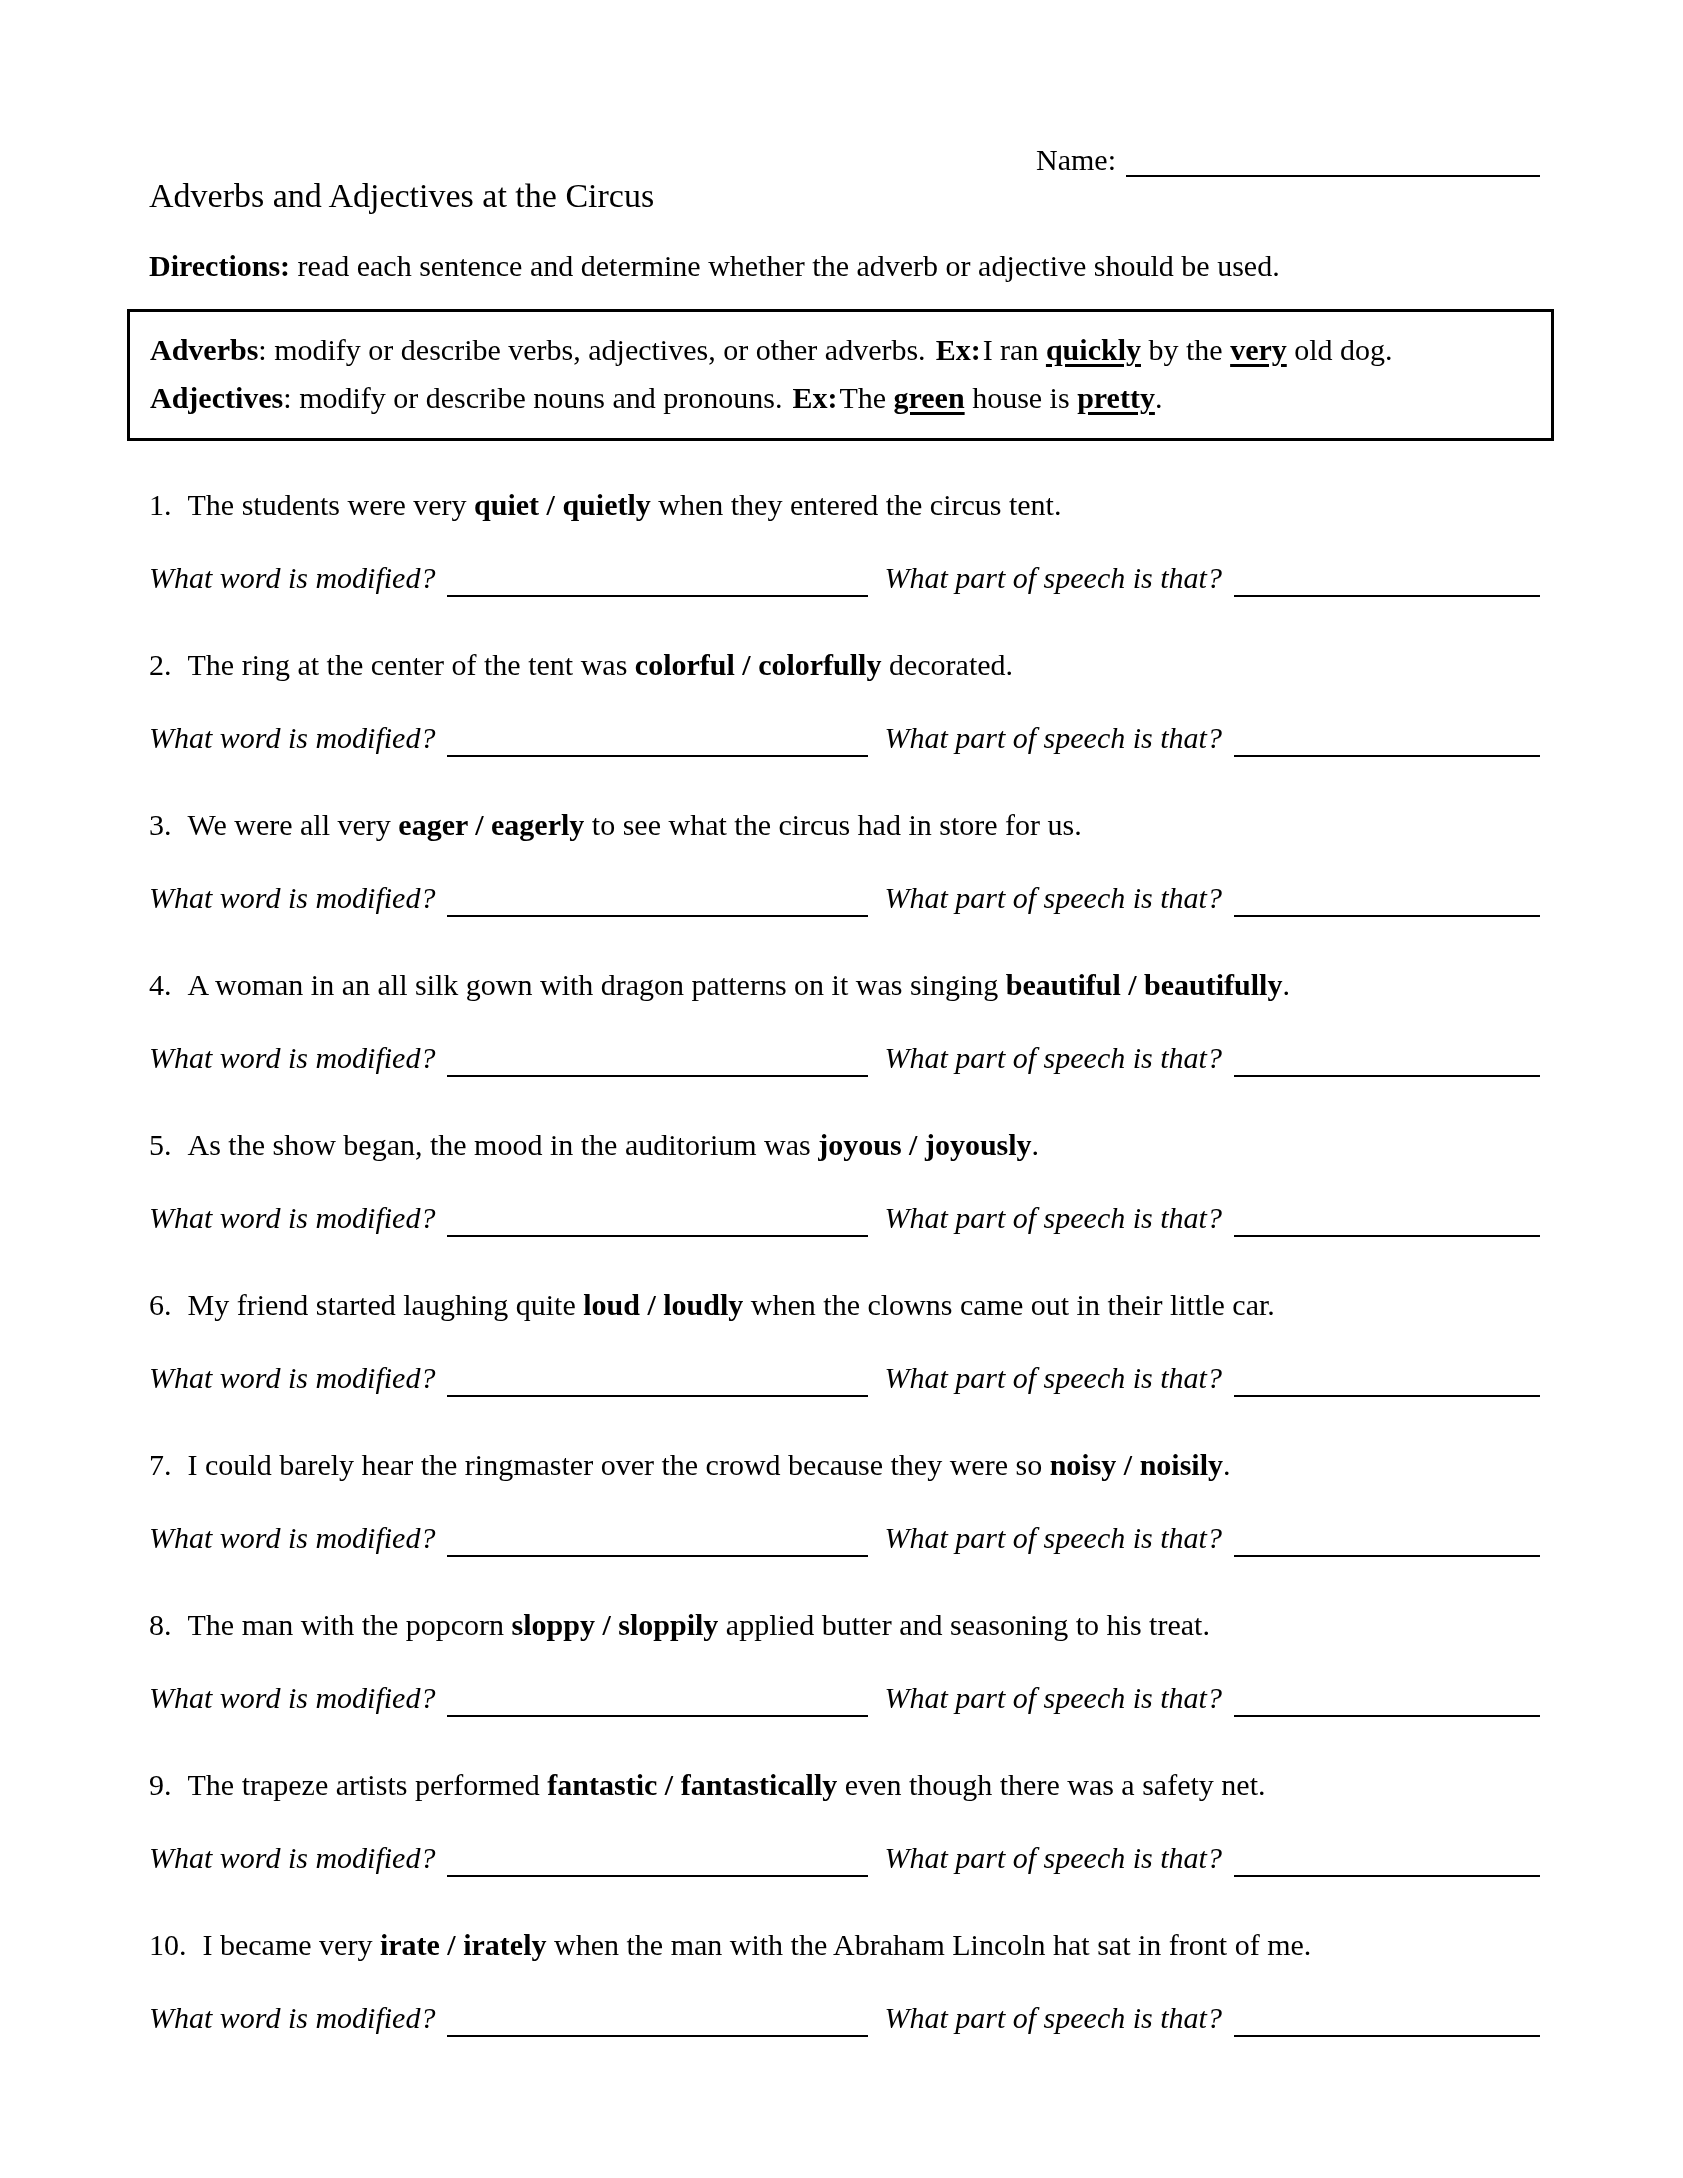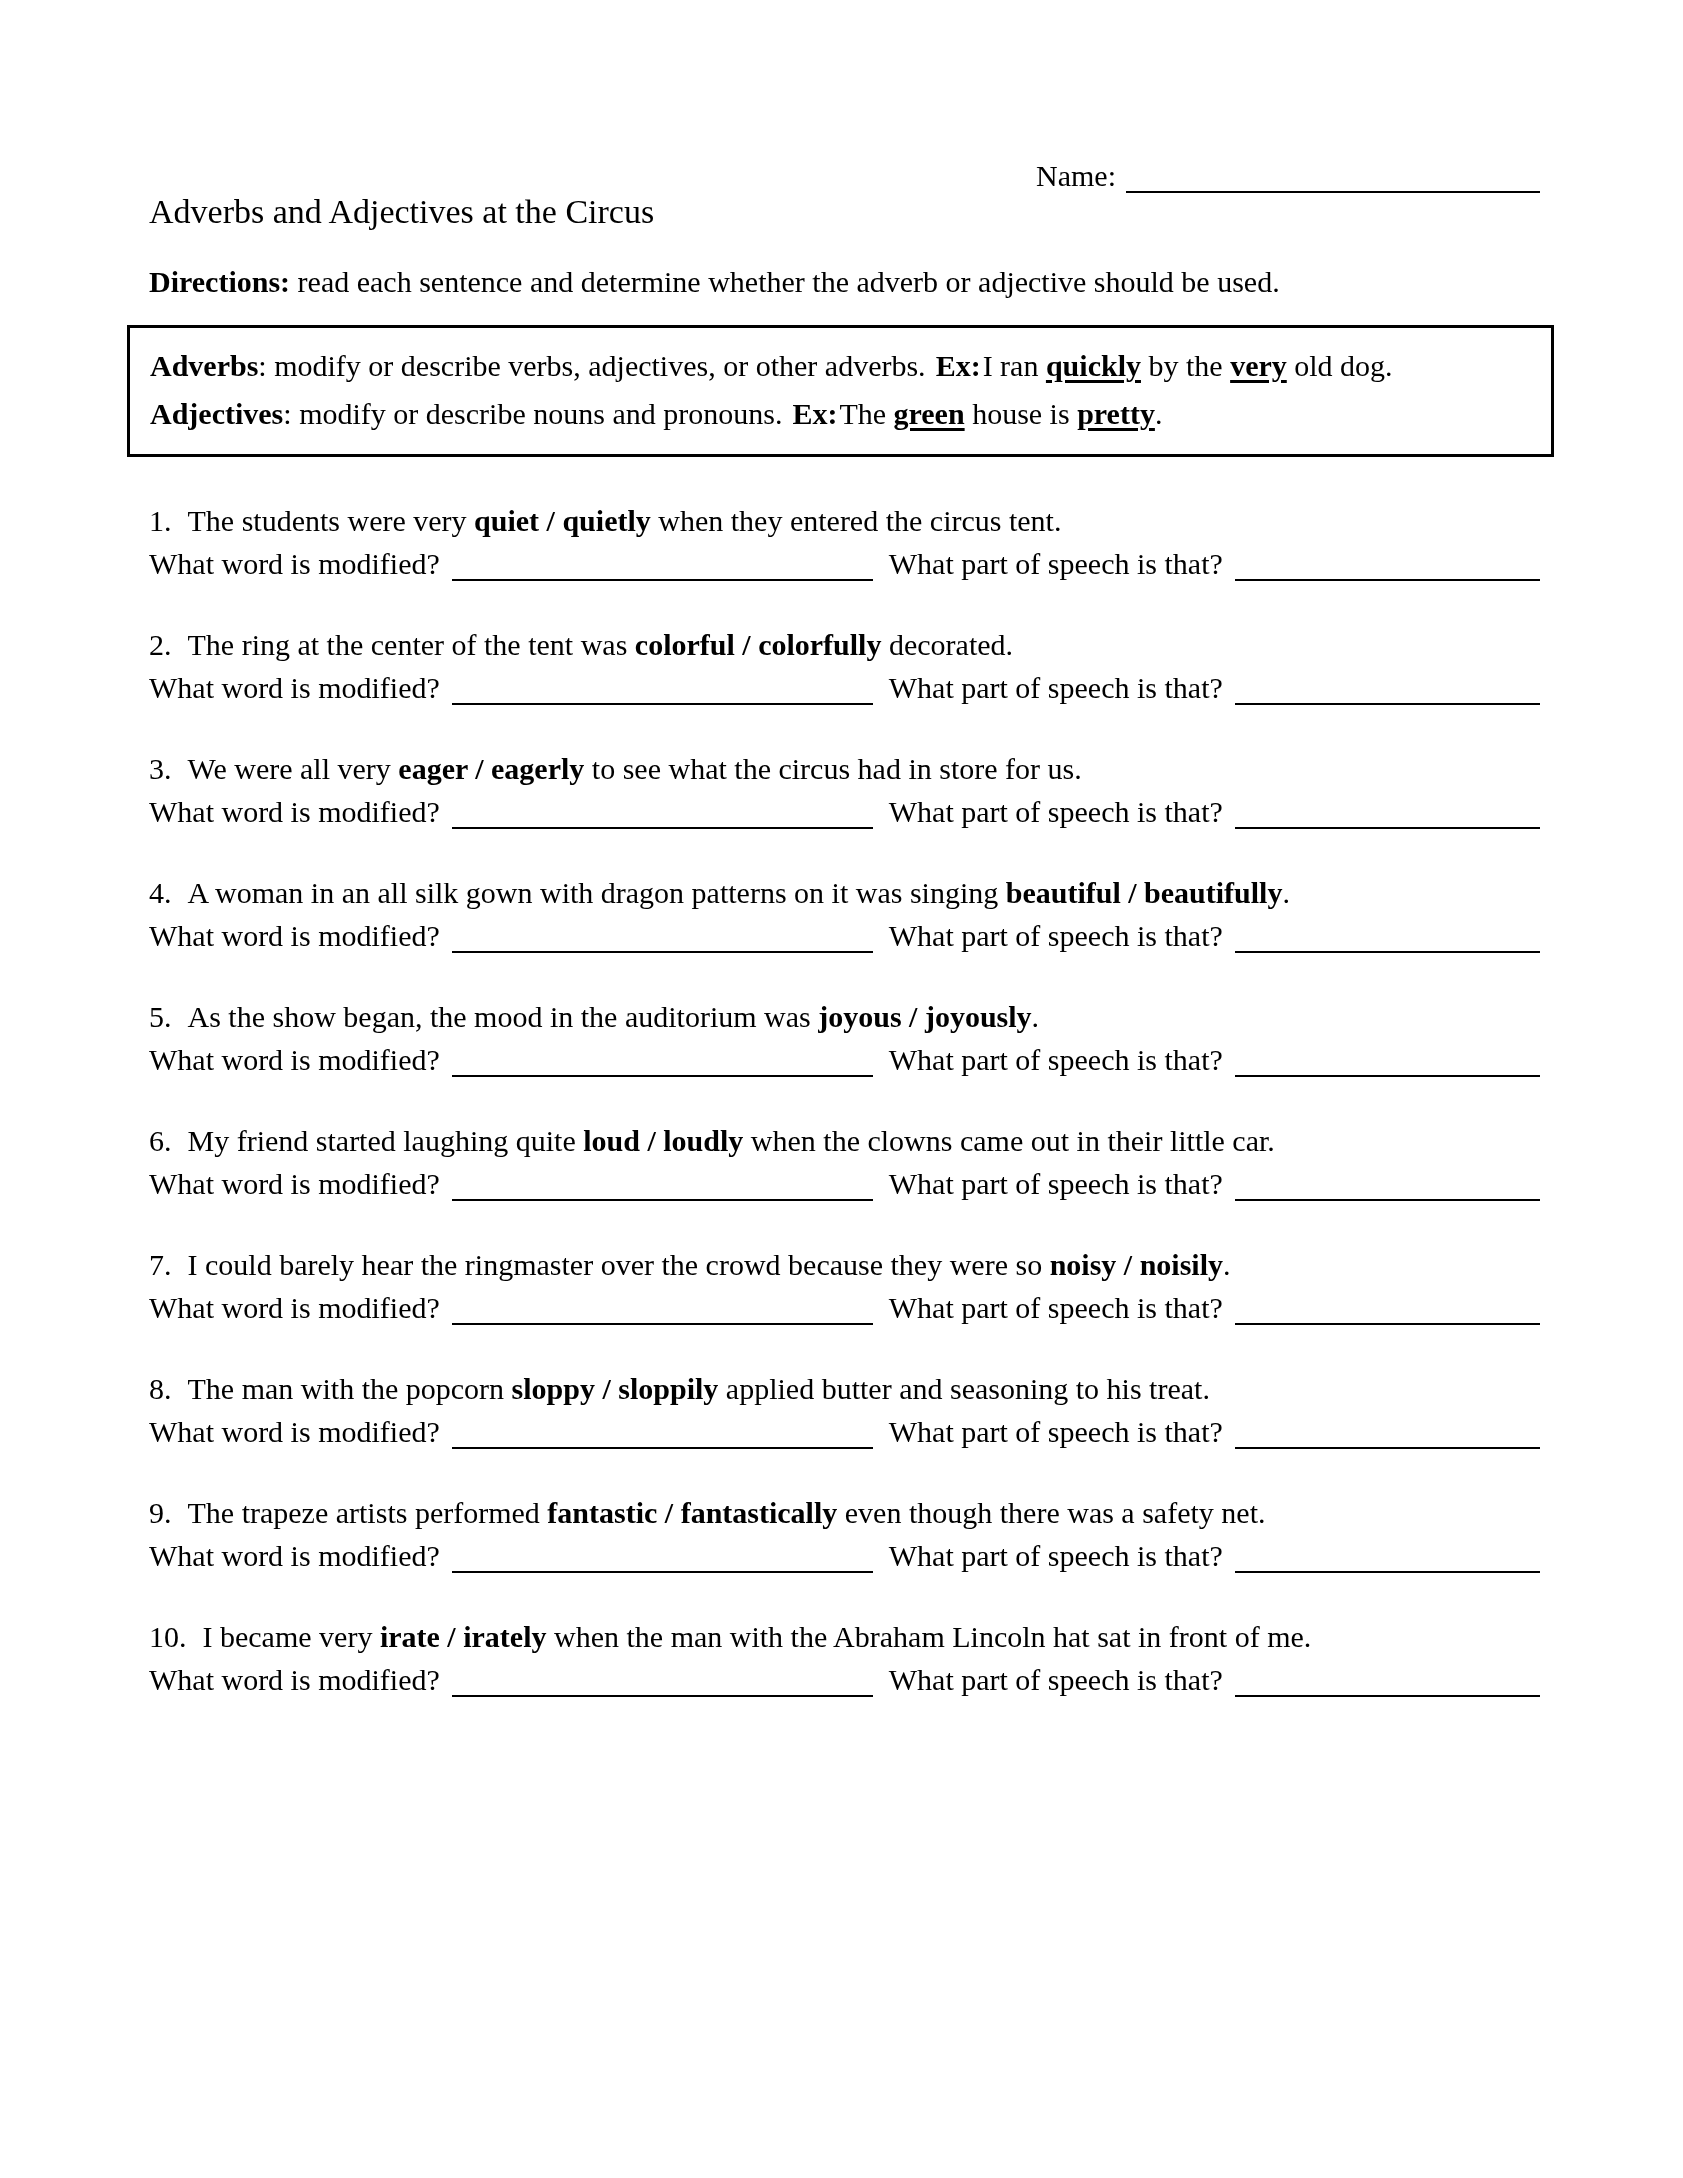--- a/index.html
+++ b/index.html
@@ -8,21 +8,21 @@
     width: 1683px;
     height: 2178px;
     background: #ffffff;
     color: #000000;
     font-family: "Liberation Serif", "DejaVu Serif", serif;
     font-size: 30px;
     box-sizing: border-box;
     overflow: hidden;
   }
   .content {
-    padding: 16px 143px 0 149px;
+    padding: 0 143px 0 149px;
     box-sizing: border-box;
   }
   .name-row {
     display: flex;
     justify-content: flex-end;
     align-items: flex-end;
     padding-top: 137px;
     height: 40px;
   }
   .name-blank {
@@ -50,22 +50,24 @@
   }
   .ex-label { font-weight: bold; margin-left: 10px; margin-right: 2px; }
   .u-word { font-weight: bold; text-decoration: underline; text-decoration-thickness: 3px; text-underline-offset: 4px; }
   .questions { margin-top: 18px; }
   .question-block { margin-top: 44px; }
   .sentence { line-height: 40px; white-space: nowrap; }
   .qnum { display: inline-block; margin-right: 16px; }
   .choice { font-weight: bold; }
   .answer-row {
     display: flex;
-    align-items: flex-end;
+    align-items: flex-start;
+    margin-top: 36px;
     height: 40px;
+    font-style: italic;
   }
   .blank1 {
     width: 421px;
     height: 34px;
     border-bottom: 2px solid #000;
     margin-left: 12px;
   }
   .label2 { margin-left: 16px; white-space: nowrap; }
   .blank2 {
     flex: 1;

